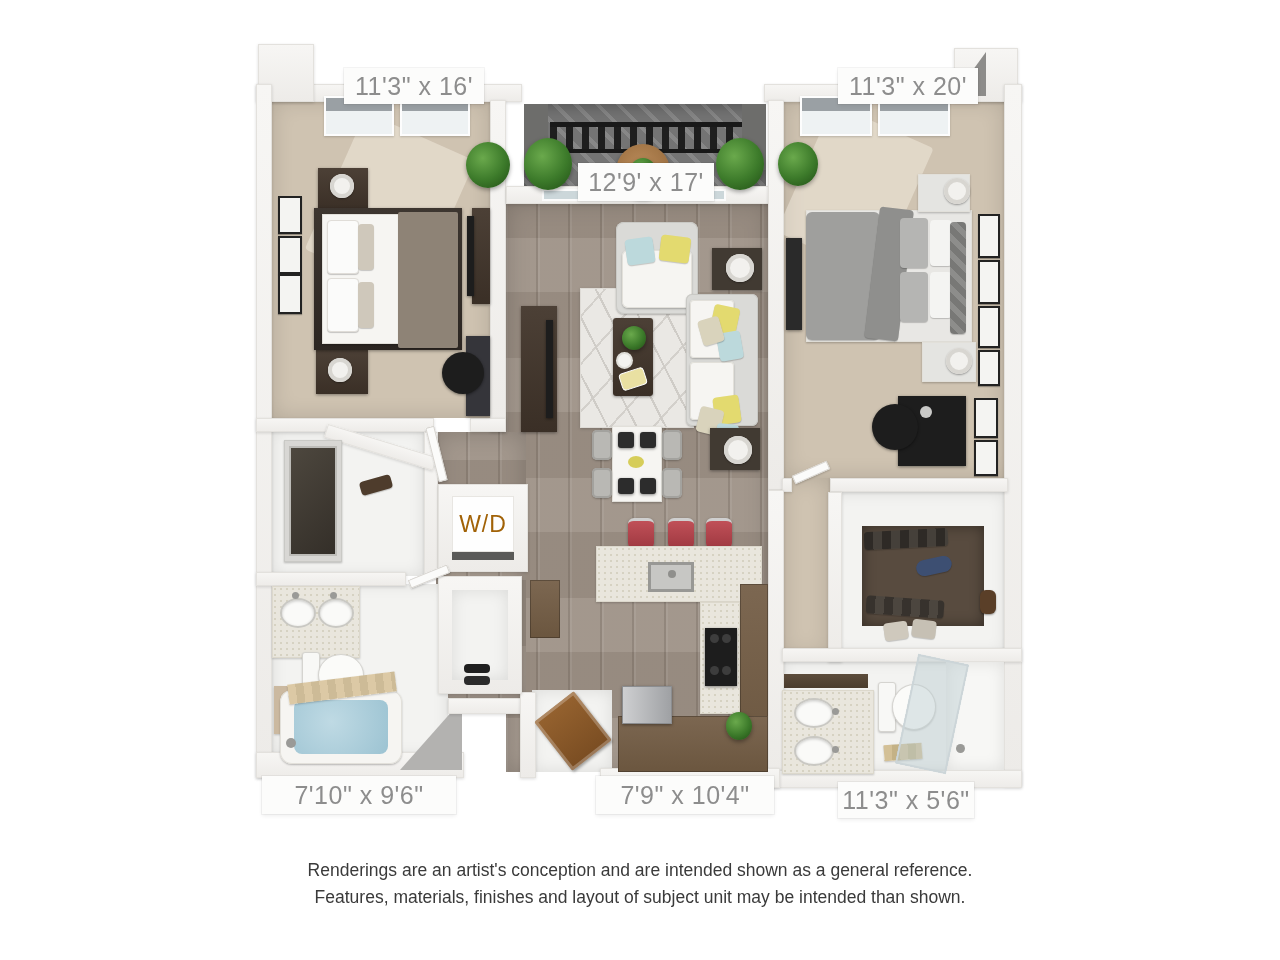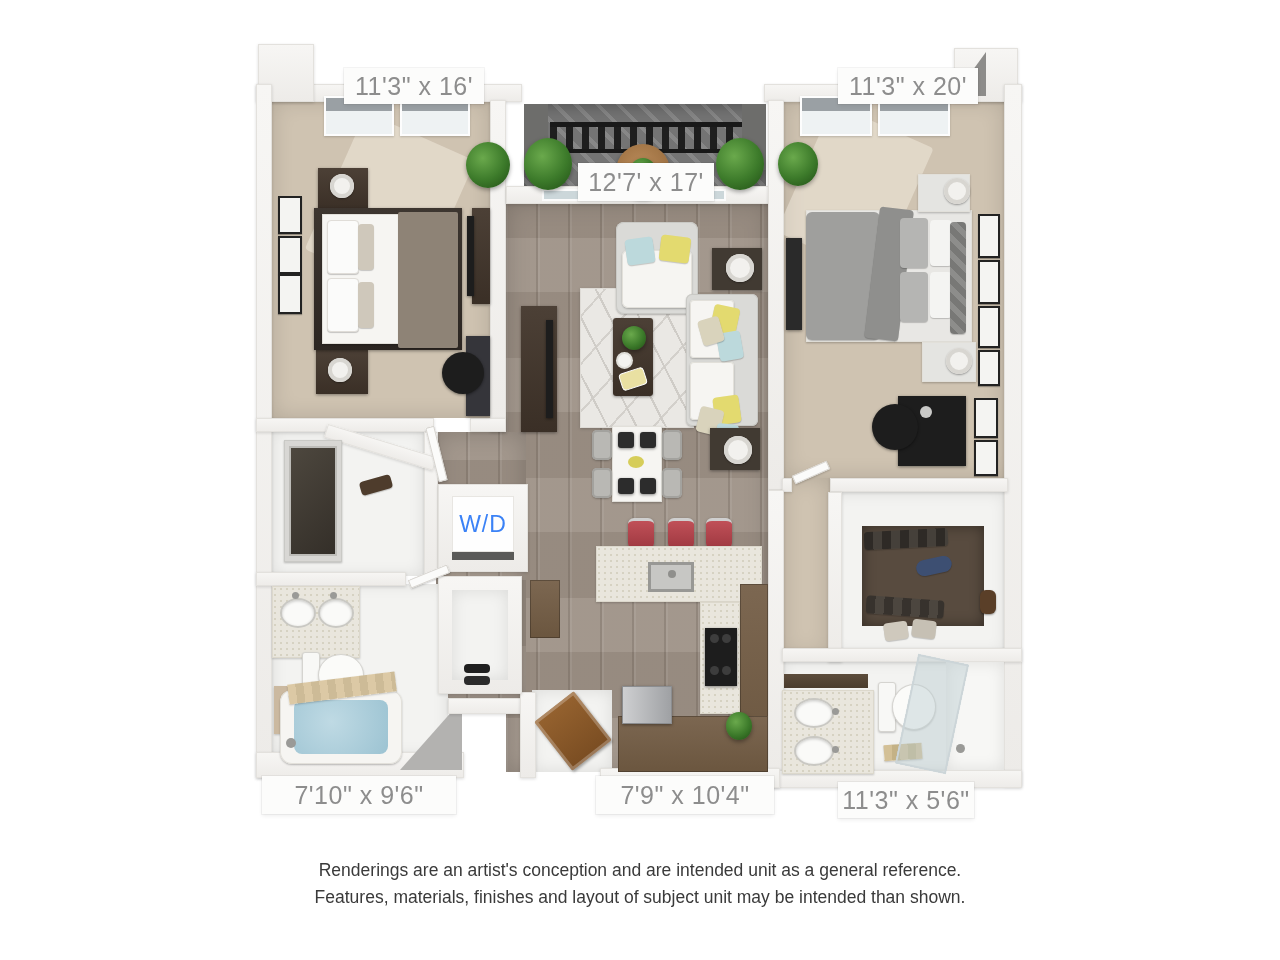--- a/index.html
+++ b/index.html
@@ -45,21 +45,21 @@
           box-shadow:inset 0 0 0 2px #fdfdfd,0 1px 2px rgba(0,0,0,.18);}
   .glass{position:absolute;background:#ccd7da;box-shadow:inset 0 0 0 2px #fbfbfb;}
   .rail{position:absolute;background:repeating-linear-gradient(90deg,#1e1e1e 0 7px,rgba(0,0,0,0) 7px 16px);
         border-top:5px solid #191919;border-bottom:4px solid #191919;}
   .tri-gray{position:absolute;width:0;height:0;}
   
   .plaque{position:absolute;background:#fcfcfb;color:#8d8d8d;display:flex;align-items:center;justify-content:center;
           font-size:25px;letter-spacing:.5px;box-shadow:0 0 0 1px rgba(0,0,0,.04),0 2px 4px rgba(0,0,0,.07);
           white-space:nowrap;}
   .wd-box{position:absolute;background:#fefefe;display:flex;align-items:center;justify-content:center;
-          color:#3b82f6;font-size:23px;font-weight:500;letter-spacing:1px;box-shadow:inset 0 0 0 1px #e8e6e2;}
+          color:#a16207;font-size:23px;font-weight:500;letter-spacing:1px;box-shadow:inset 0 0 0 1px #e8e6e2;}
   .disclaimer{position:absolute;left:0;width:1280px;text-align:center;color:#3a3a3a;
               font-size:17.5px;line-height:27px;}
   .doorleaf{position:absolute;background:#fbfbfa;box-shadow:inset 0 0 0 1px #d7d4cf,0 1px 2px rgba(0,0,0,.2);}
   .toilet-tank{position:absolute;background:#f8f8f6;border:1px solid #d5d4d0;border-radius:3px;box-shadow:0 1px 2px rgba(0,0,0,.2);}
   .toilet-bowl{position:absolute;background:#fbfbf9;border:1px solid #d5d4d0;border-radius:50%;box-shadow:0 1px 2px rgba(0,0,0,.2);}
   .sink{position:absolute;background:#fafaf8;border:2px solid #c9c8c3;border-radius:50%;box-shadow:inset 0 1px 3px rgba(0,0,0,.2);}
   .stool{position:absolute;background:linear-gradient(#c05058,#9e3840);border-radius:6px;
          border-top:3px solid #cfcfcf;box-shadow:0 1px 3px rgba(0,0,0,.35);}
   .chair{position:absolute;background:#b9b8b4;border-radius:5px;box-shadow:inset 0 0 0 2px #a3a29e,0 1px 2px rgba(0,0,0,.25);}
   .mat{position:absolute;background:repeating-linear-gradient(90deg,#dcc9a5 0 8px,#cdbb97 8px 16px);
@@ -287,34 +287,34 @@
     <div class="whitefloor" style="left:946px;top:662px;width:58px;height:108px;background:#f7f7f5;"></div>
     <div class="abs" style="left:906px;top:658px;width:52px;height:112px;background:rgba(186,203,209,.45);box-shadow:inset 0 0 0 2px #ccd5d8;transform:rotate(12deg);"></div>
     <div class="abs" style="left:956px;top:744px;width:9px;height:9px;border-radius:50%;background:#9a9a97;"></div>
   </div>
 
   <div class="grp">
     <div class="plaque" style="left:344px;top:68px;width:140px;height:36px;">
       <span>11'3" x 16'</span>
     </div>
     <div class="plaque" style="left:578px;top:163px;width:136px;height:38px;">
-      <span>12'7' x 17'</span>
+      <span>12'9' x 17'</span>
     </div>
     <div class="plaque" style="left:838px;top:68px;width:140px;height:36px;">
       <span>11'3" x 20'</span>
     </div>
     <div class="plaque" style="left:262px;top:776px;width:194px;height:38px;">
       <span>7'10" x 9'6"</span>
     </div>
     <div class="plaque" style="left:596px;top:776px;width:178px;height:38px;">
       <span>7'9" x 10'4"</span>
     </div>
     <div class="plaque" style="left:838px;top:782px;width:136px;height:36px;">
       <span>11'3" x 5'6"</span>
     </div>
   </div>
 
   <div class="disclaimer" style="top:857px;">
-    <div>Renderings are an artist's conception and are intended unit as a general reference.</div>
+    <div>Renderings are an artist's conception and are intended shown as a general reference.</div>
     <div>Features, materials, finishes and layout of subject unit may be intended than shown.</div>
   </div>
 
 </div>
 
 </body></html>

